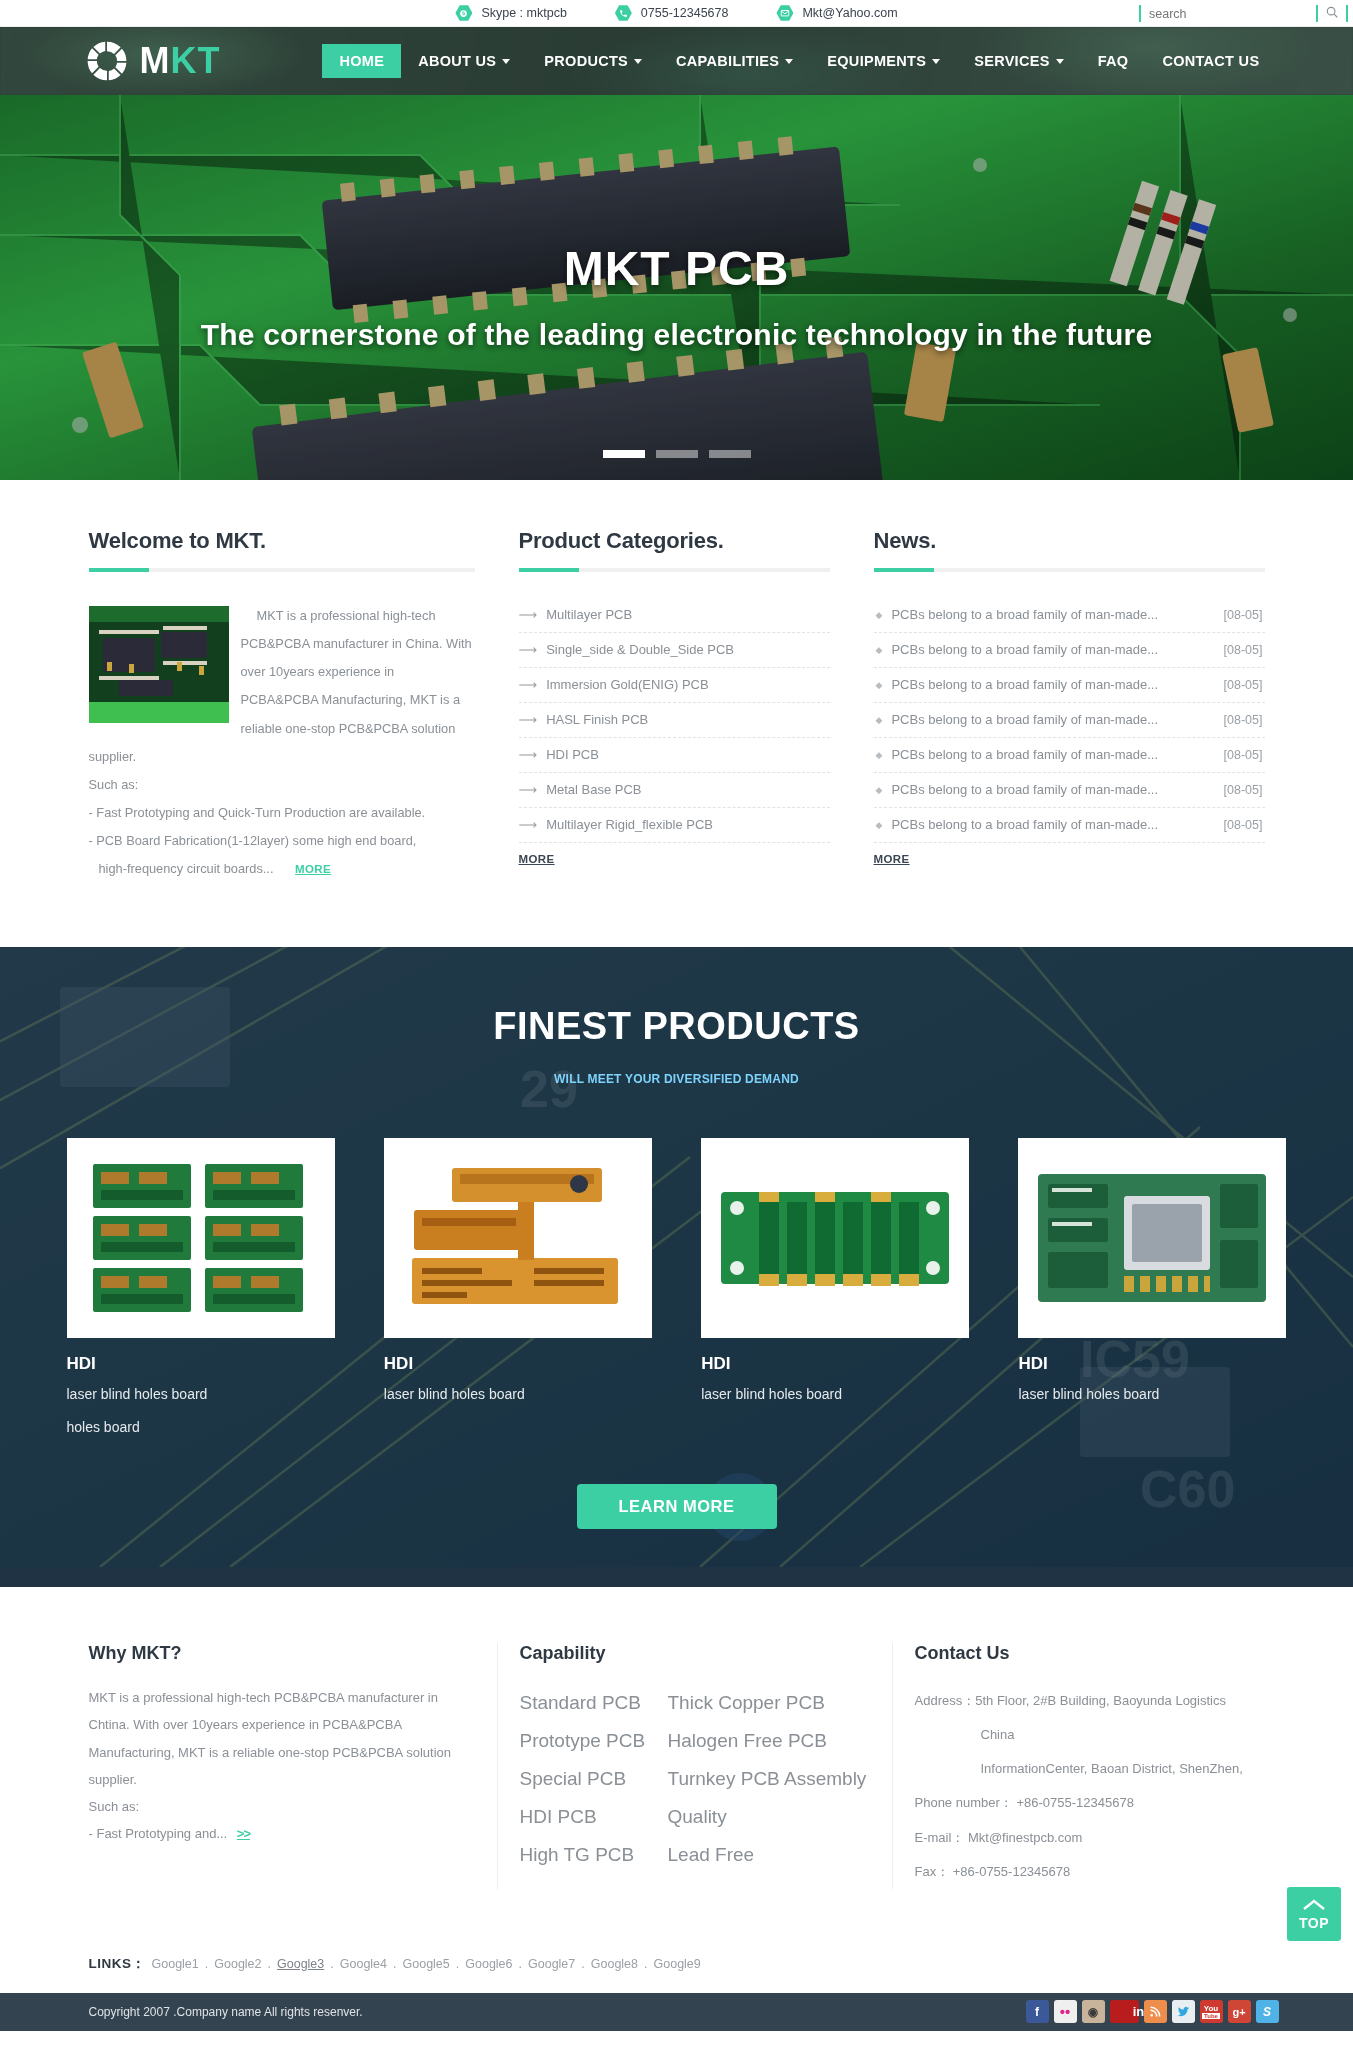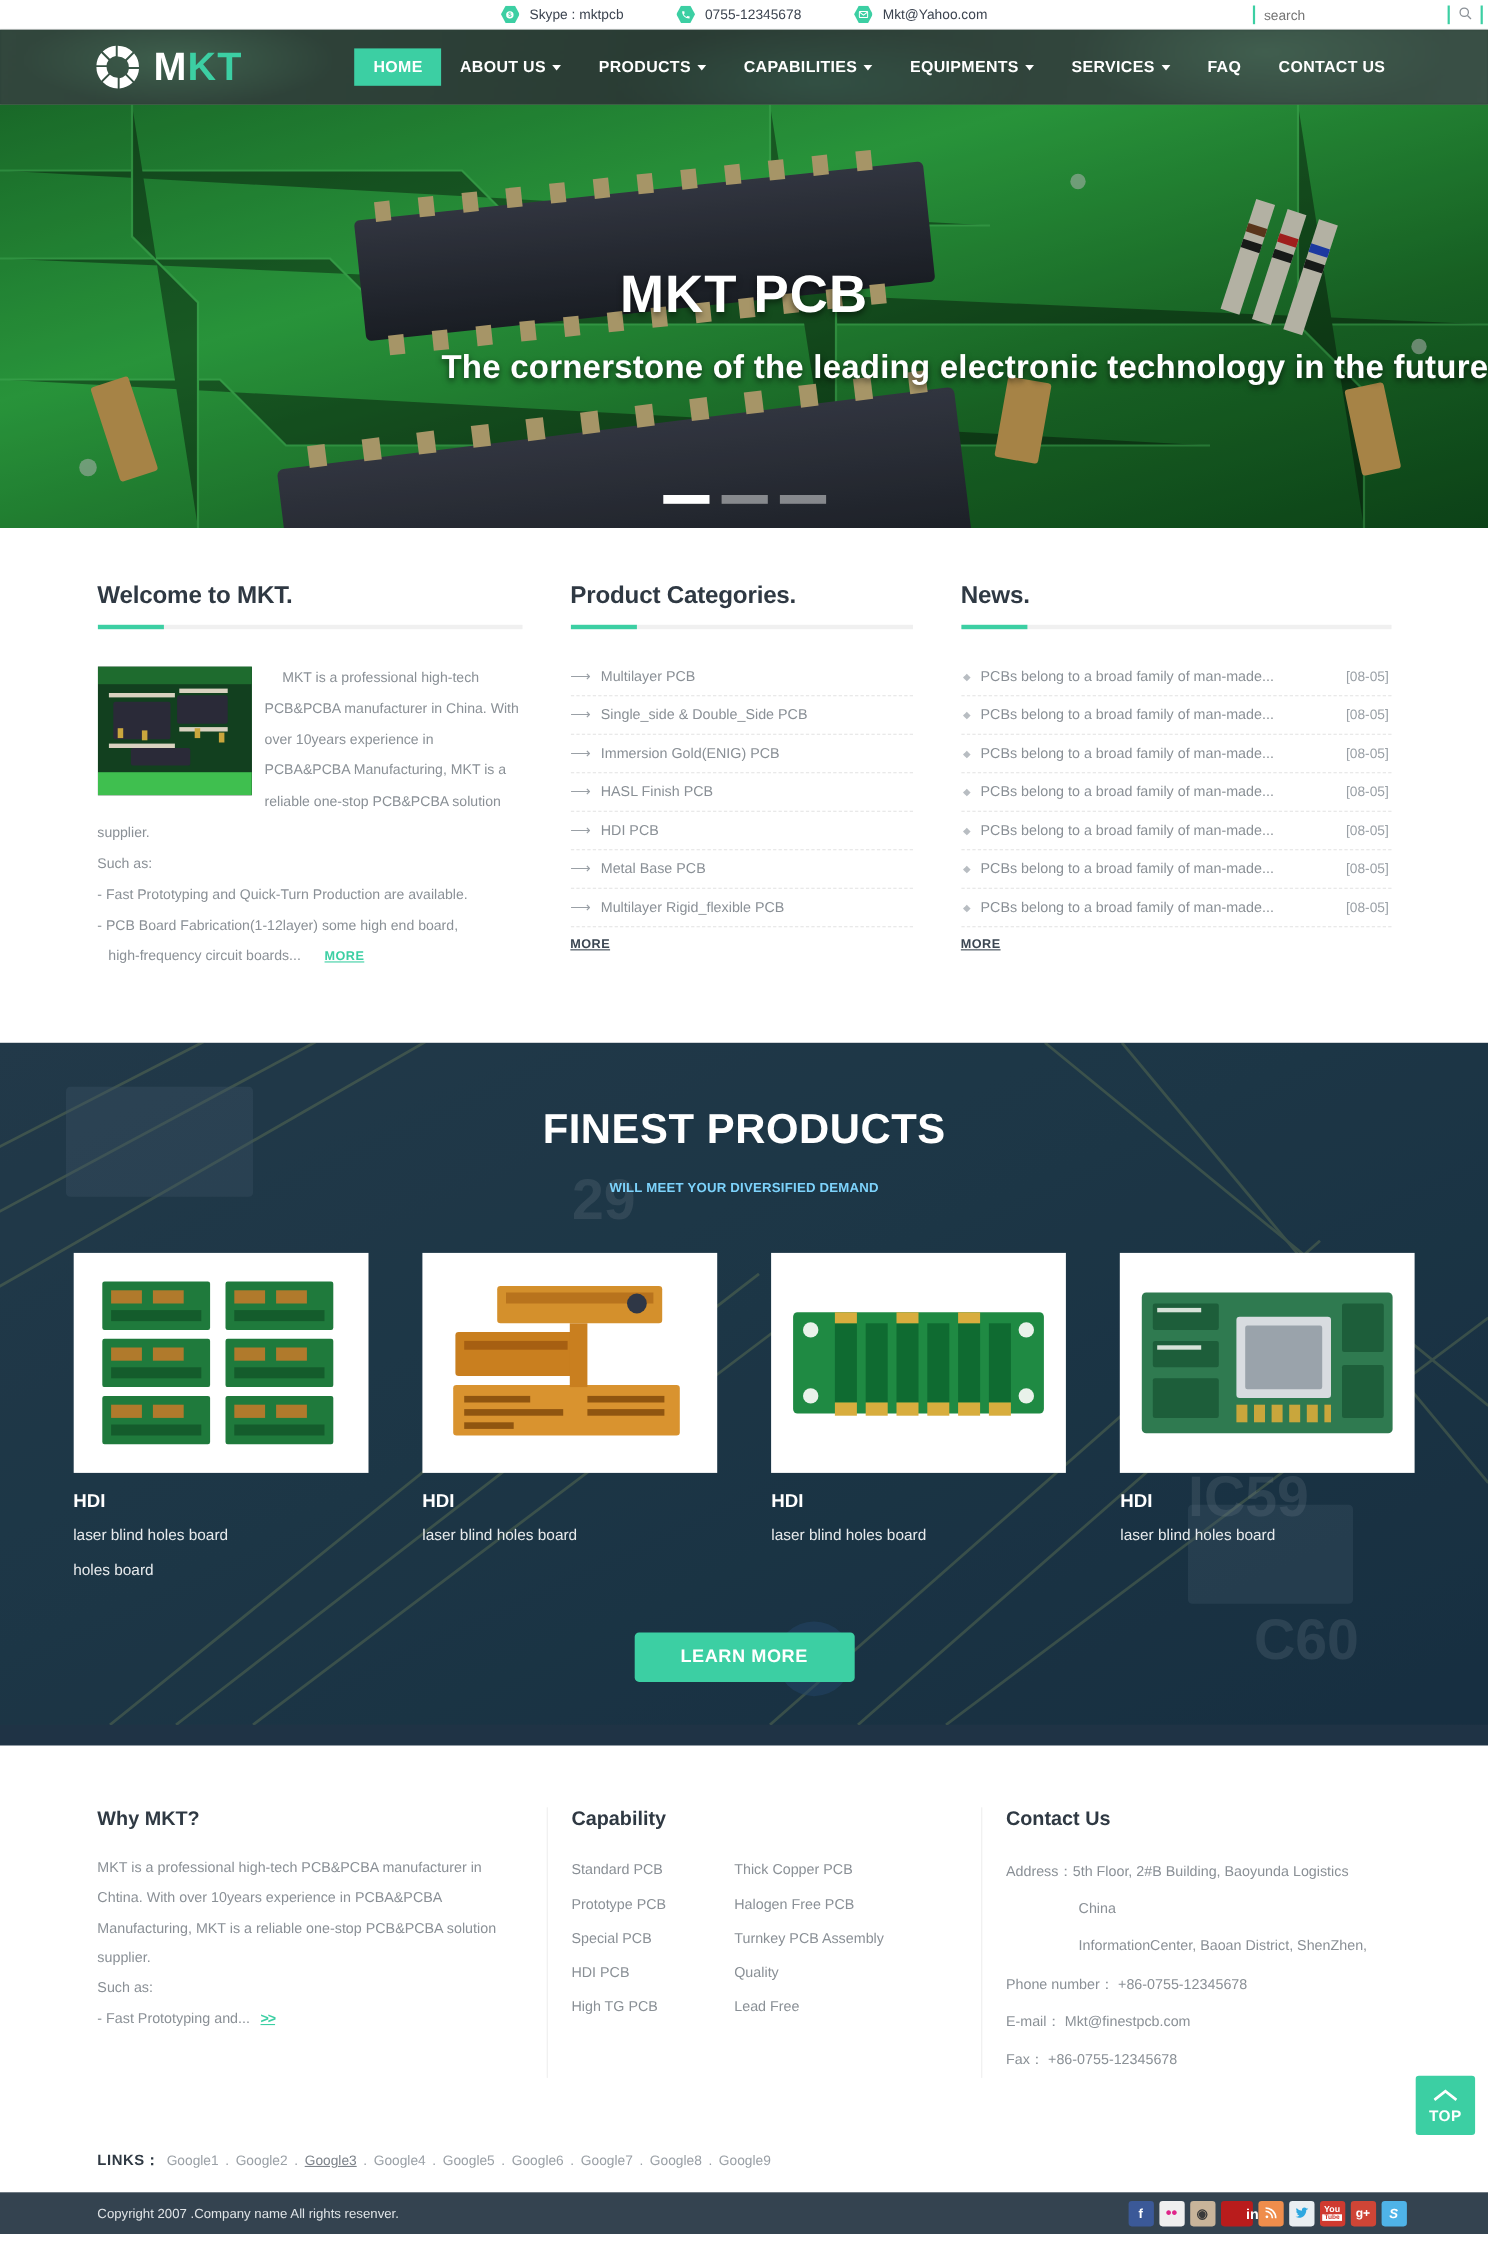--- a/index.html
+++ b/index.html
@@ -86,21 +86,21 @@
   
   .hero { height: 385px; position: relative; overflow: hidden; background: #0c2a12; }
   .hero-bg { position: absolute; inset: 0; }
   .hero-text { position: absolute; left: 0; right: 0; top: 148px; text-align: center; z-index: 3; }
   .hero-title {
     font-size: 48px; font-weight: bold; color: #ffffff; letter-spacing: 1px;
     text-shadow: 0 2px 6px rgba(0,0,0,.55); line-height: 1.1;
   }
   .hero-sub {
     margin-top: 22px; font-size: 30px; font-weight: bold; color: #ffffff;
-    letter-spacing: .2px; text-shadow: 0 2px 6px rgba(0,0,0,.6); text-align: right;
+    letter-spacing: .2px; text-shadow: 0 2px 6px rgba(0,0,0,.6);
   }
   .dots { position: absolute; bottom: 22px; left: 0; right: 0; display: flex; justify-content: center; gap: 11px; z-index: 4; }
   .dot { width: 42px; height: 8px; background: rgba(255,255,255,.45); }
   .dot.active { background: #ffffff; }
 
   
   .cols { display: flex; padding: 48px 0 64px; gap: 0; }
   .col { padding: 0 22px; }
   .col-a { width: 430px; }
   .col-b { width: 355px; }
@@ -167,21 +167,21 @@
   .fcols { display: flex; }
   .fcol-a { width: 430px; padding: 0 22px; }
   .fcol-b { width: 395px; padding: 0 22px; border-left: 1px solid #eee; }
   .fcol-c { width: 395px; padding: 0 22px; border-left: 1px solid #eee; }
   .ftitle { font-size: 18px; font-weight: bold; color: #2f3943; margin-bottom: 20px; }
   .fcol-a p { font-size: 13px; line-height: 2.1; color: #8a9096; }
   .arrows { color: #3ccfa3; font-weight: bold; letter-spacing: -1px; margin-left: 6px; }
   .cap-grid { display: flex; }
   .cap-grid ul { list-style: none; }
   .cap-grid ul:first-child { width: 148px; }
-  .cap-grid li { font-size: 13px; color: #8a9096; padding: 8px 0; }
+  .cap-grid li { font-size: 19px; color: #8a9096; padding: 8px 0; }
   .contact p { font-size: 13px; color: #8a9096; line-height: 1.55; padding: 7px 0; }
   .contact .indent { padding-left: 66px; }
 
   .links-row {
     margin-top: 48px; padding: 18px 22px 20px; display: flex; align-items: center; gap: 6px;
   }
   .links-lab { font-size: 13.5px; font-weight: bold; color: #2f3943; letter-spacing: .5px; }
   .links-row .lk { font-size: 12.5px; color: #9aa0a6; text-decoration: none; }
   .links-row .lk.hover { text-decoration: underline; color: #7d838a; }
   .links-row .sep { font-size: 12.5px; color: #9aa0a6; }

